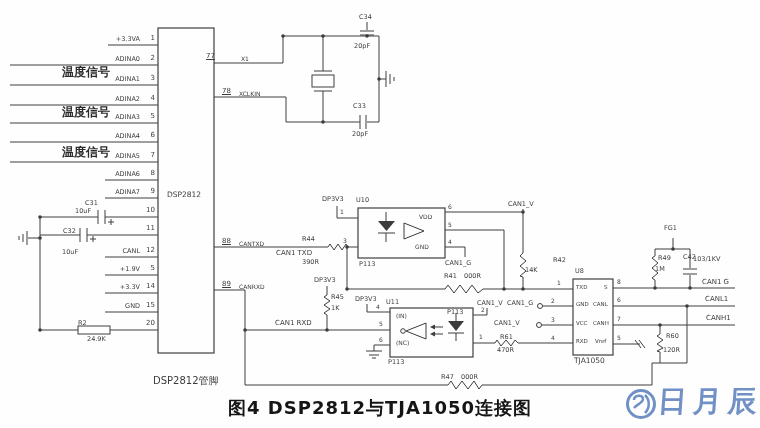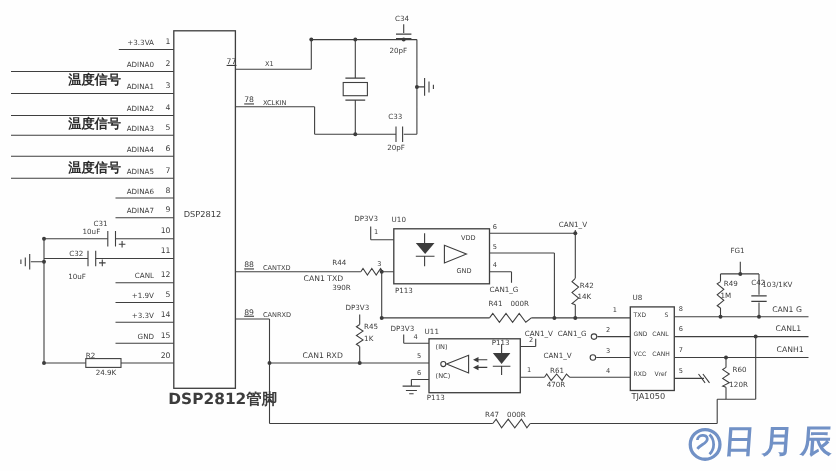--- a/index.html
+++ b/index.html
@@ -147,21 +147,21 @@
 <span class="lbl pl" style="top:248px">CANL</span>
 <span class="lbl pl" style="top:266px">+1.9V</span>
 <span class="lbl pl" style="top:284px">+3.3V</span>
 <span class="lbl pl" style="top:303px">GND</span>
 
 <span class="lbl cjk" style="left:62px;top:66px">温度信号</span>
 <span class="lbl cjk" style="left:62px;top:106px">温度信号</span>
 <span class="lbl cjk" style="left:62px;top:146px">温度信号</span>
 
 <span class="lbl s75" style="left:167px;top:191px">DSP2812</span>
-<span class="lbl" style="left:153px;top:356px;font-size:14px;font-weight:bold">DSP2812管脚</span>
+<span class="lbl" style="left:153px;top:376px;font-size:10px;font-weight:normal">DSP2812管脚</span>
 
 <span class="lbl s7 und" style="left:206px;top:53px">77</span>
 <span class="lbl s6" style="left:241px;top:56px">X1</span>
 <span class="lbl s7 und" style="left:222px;top:88px">78</span>
 <span class="lbl s6" style="left:239px;top:91px">XCLKIN</span>
 <span class="lbl s7 und" style="left:222px;top:238px">88</span>
 <span class="lbl s6" style="left:239px;top:241px">CANTXD</span>
 <span class="lbl s7 und" style="left:222px;top:281px">89</span>
 <span class="lbl s6" style="left:239px;top:284px">CANRXD</span>
 
@@ -184,21 +184,21 @@
 <span class="lbl" style="left:356px;top:197px">U10</span>
 <span class="lbl s6" style="left:340px;top:209px">1</span>
 <span class="lbl s6" style="left:343px;top:238px">3</span>
 <span class="lbl s6" style="left:448px;top:204px">6</span>
 <span class="lbl s6" style="left:448px;top:222px">5</span>
 <span class="lbl s6" style="left:448px;top:239px">4</span>
 <span class="lbl" style="left:359px;top:261px">P113</span>
 <span class="lbl s6" style="left:419px;top:214px">VDD</span>
 <span class="lbl s6" style="left:415px;top:244px">GND</span>
 <span class="lbl" style="left:508px;top:201px">CAN1_V</span>
-<span class="lbl" style="left:527px;top:257px">R42</span>
+<span class="lbl" style="left:553px;top:257px">R42</span>
 <span class="lbl" style="left:525px;top:267px">14K</span>
 <span class="lbl" style="left:445px;top:260px">CAN1_G</span>
 <span class="lbl" style="left:444px;top:273px">R41</span>
 <span class="lbl" style="left:464px;top:273px">000R</span>
 
 <span class="lbl" style="left:314px;top:277px">DP3V3</span>
 <span class="lbl" style="left:331px;top:294px">R45</span>
 <span class="lbl" style="left:331px;top:305px">1K</span>
 <span class="lbl s7" style="left:275px;top:320px">CAN1 RXD</span>
 <span class="lbl" style="left:355px;top:296px">DP3V3</span>
@@ -243,15 +243,16 @@
 <span class="lbl" style="left:658px;top:255px">R49</span>
 <span class="lbl" style="left:655px;top:266px">1M</span>
 <span class="lbl" style="left:683px;top:254px">C42</span>
 <span class="lbl" style="left:693px;top:256px">103/1KV</span>
 <span class="lbl s7" style="left:702px;top:279px">CAN1 G</span>
 <span class="lbl s7" style="left:705px;top:296px">CANL1</span>
 <span class="lbl s7" style="left:706px;top:315px">CANH1</span>
 <span class="lbl" style="left:666px;top:333px">R60</span>
 <span class="lbl" style="left:663px;top:347px">120R</span>
 
+<span class="lbl cap" style="top:399px">图4 DSP2812与TJA1050连接图</span>
 <span class="lbl wm" style="left:658px;top:387px">日月辰</span>
 
 </div>
 
 </body></html>

